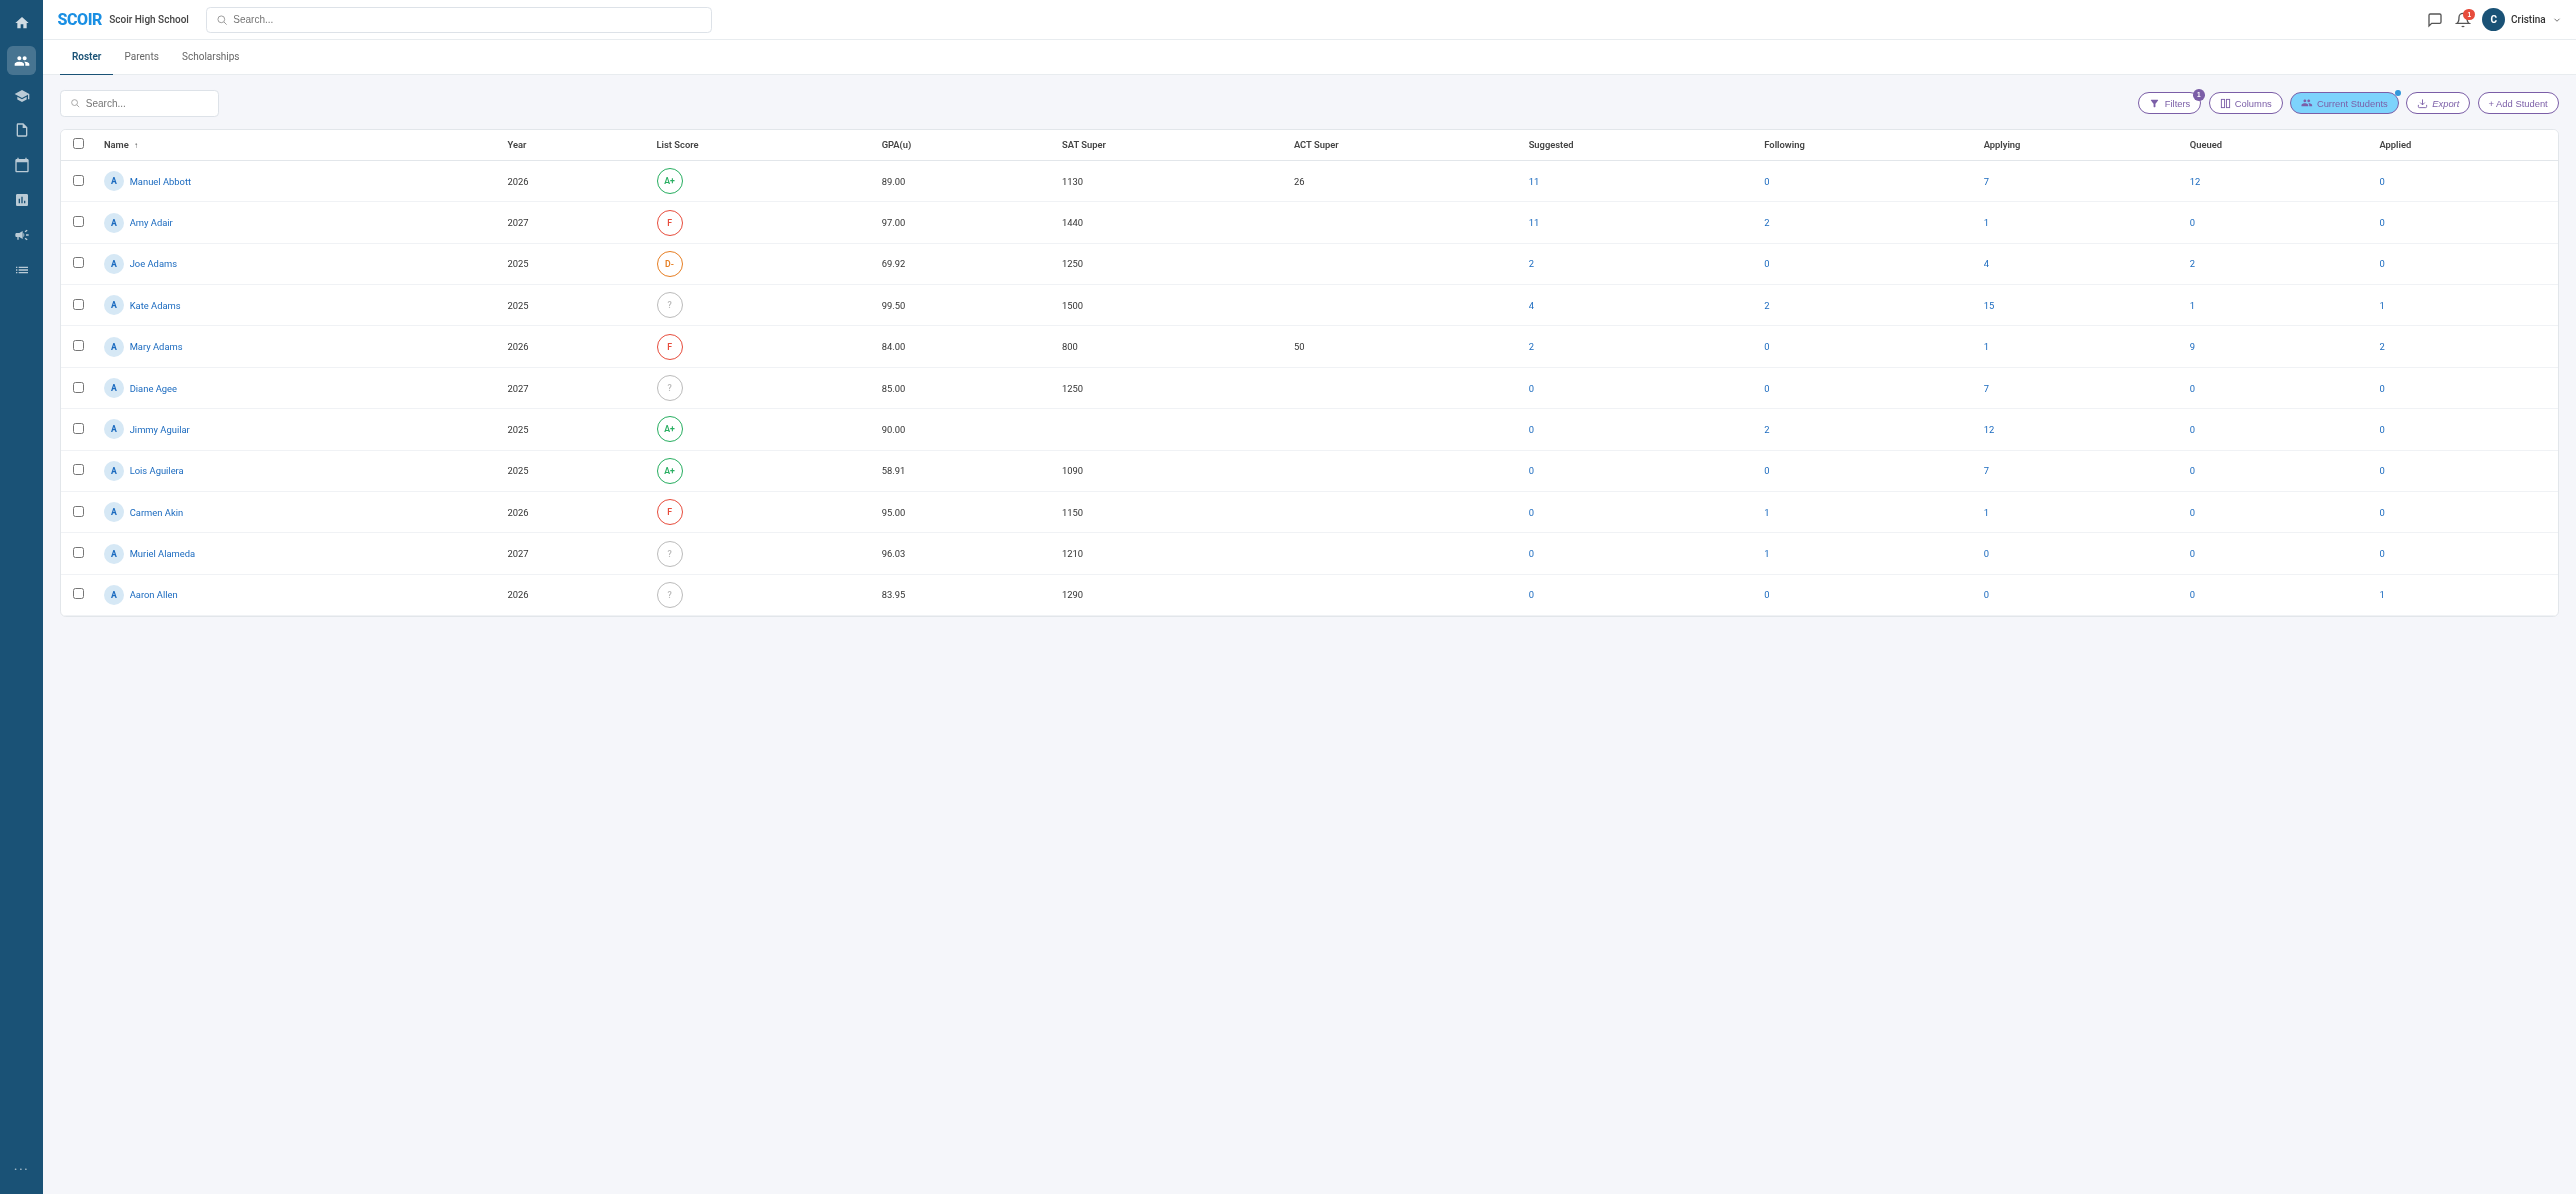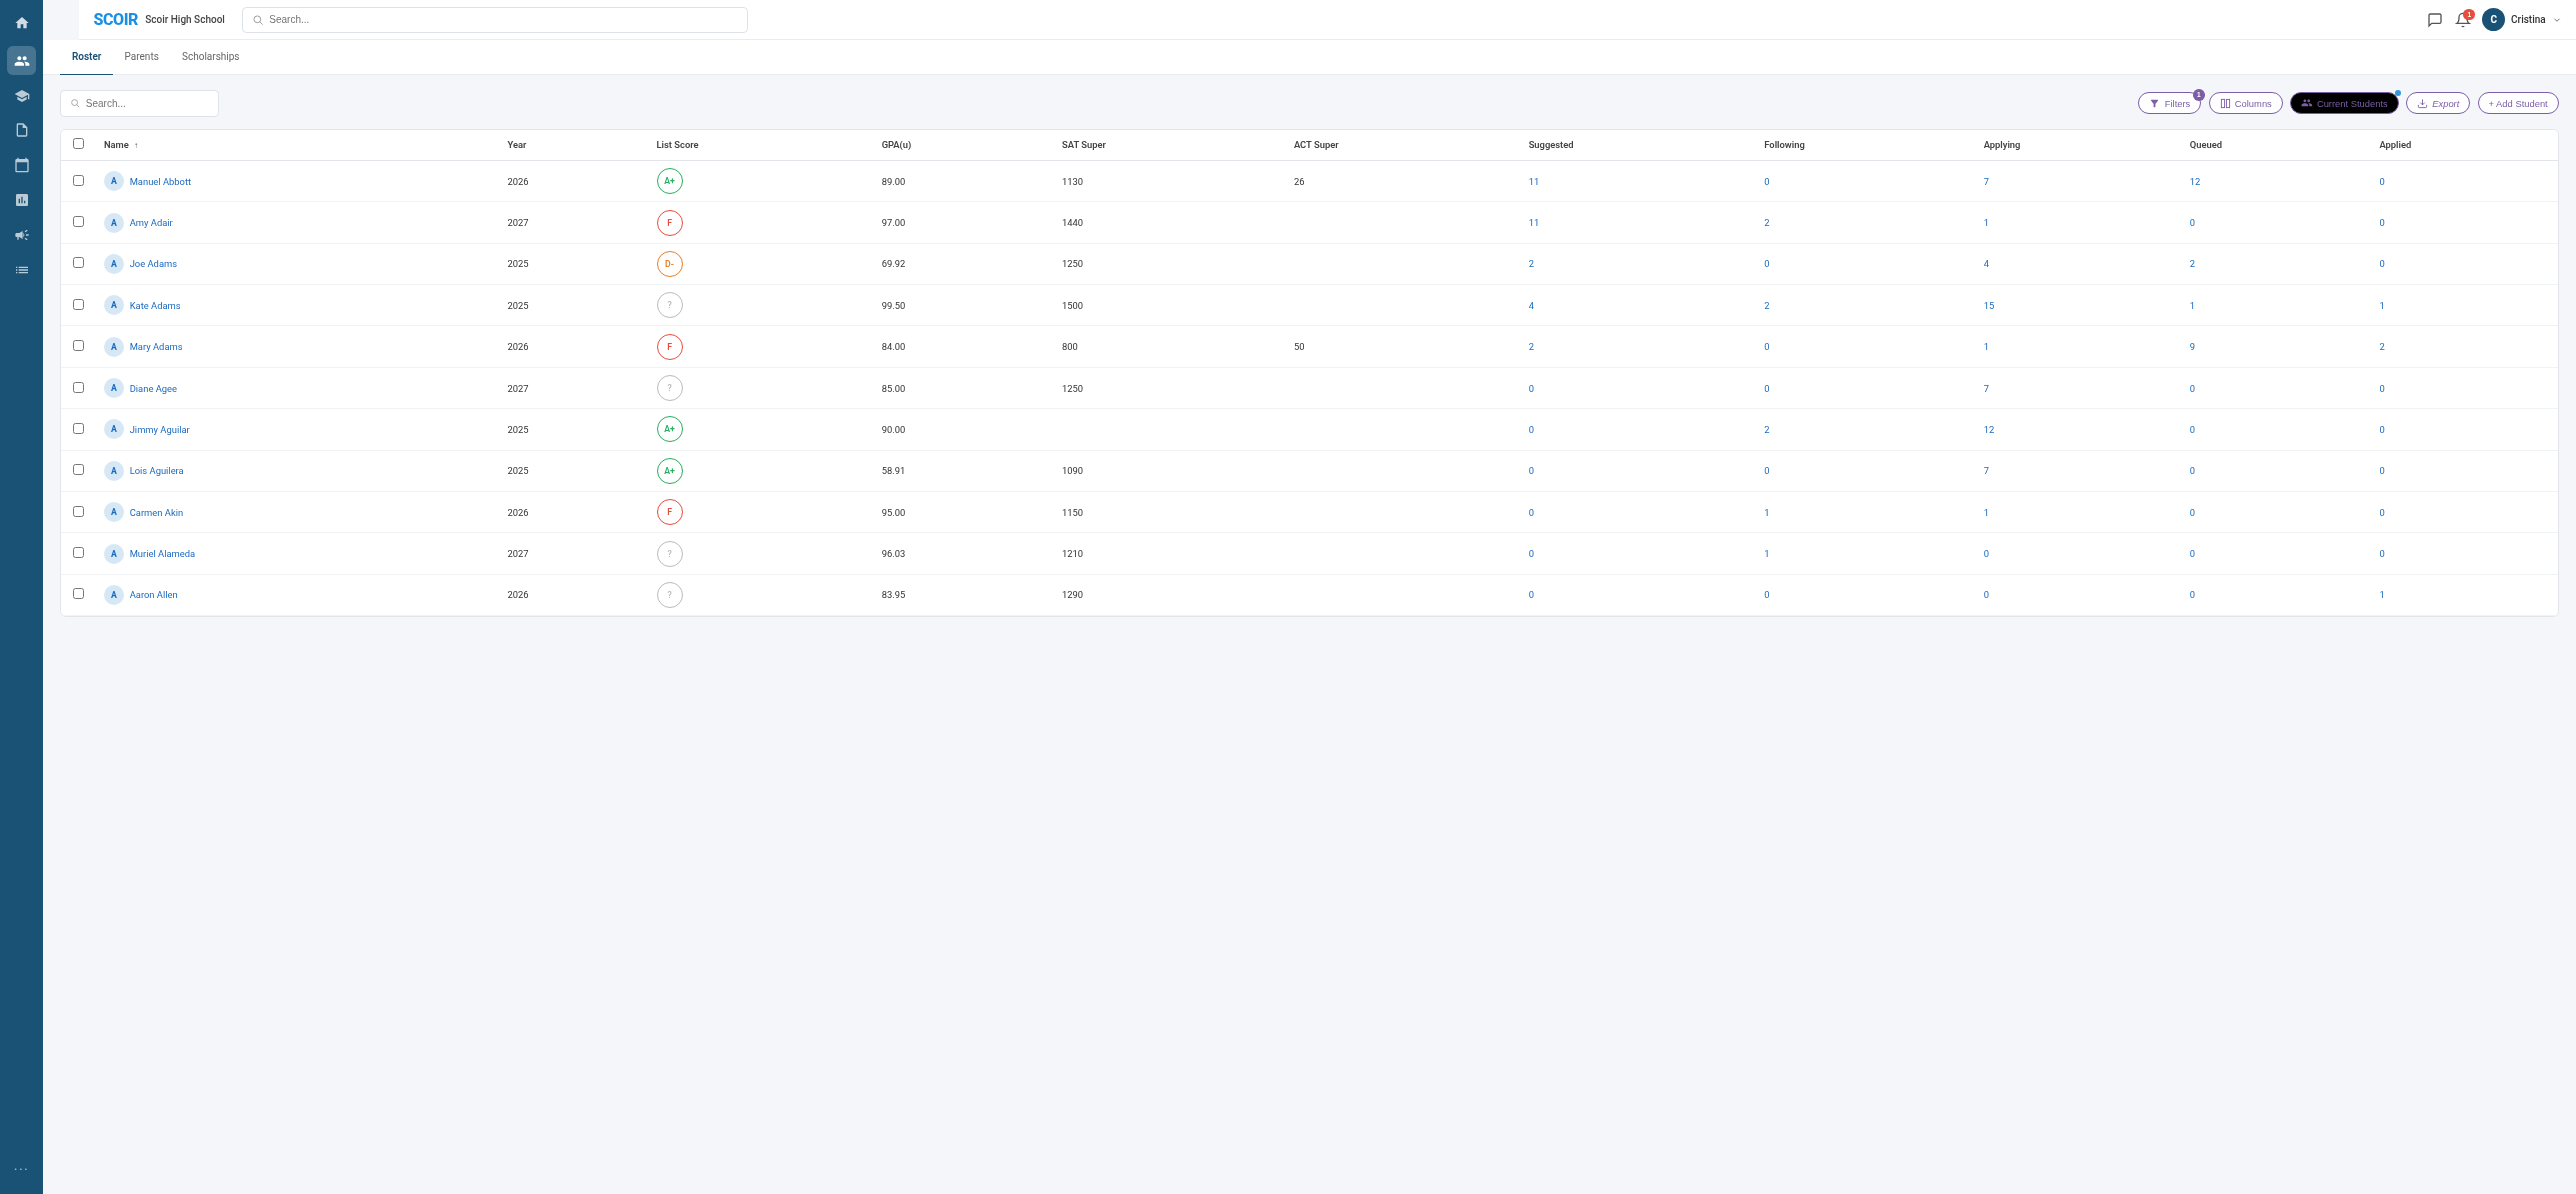--- a/index.html
+++ b/index.html
@@ -35,21 +35,20 @@
     
     .header {
       background: #fff;
       height: 40px;
       display: flex;
       align-items: center;
       padding: 0 14.5px;
       gap: 11.6px;
       border-bottom: 0.7px solid #e8ecef;
       flex-shrink: 0;
-      margin-left: 36px;
     }
     .logo-area { display: flex; align-items: center; gap: 7.2px; margin-right: 5.8px; }
     .logo-text { font-size: 16px; font-weight: 800; color: #1a8fe3; letter-spacing: -0.4px; }
     .school-name { font-size: 10px; color: #444; font-weight: 500; }
     .header-search {
       flex: 1;
       max-width: 506px;
       display: flex;
       align-items: center;
       border: 0.7px solid #dde2e8;
@@ -127,21 +126,21 @@
       border: 1.1px solid #7b5ea7;
       border-radius: 14.5px;
       padding: 4.3px 10px;
       font-size: 9.4px;
       color: #7b5ea7;
       background: #fff;
       cursor: pointer;
       font-weight: 500;
       position: relative;
     }
-    .action-btn.current-students { background: #000000; }
+    .action-btn.current-students { background: #7dd3fc; }
     .filter-badge {
       position: absolute; top: -4.3px; right: -4.3px;
       background: #7b5ea7; color: #fff; font-size: 6.5px;
       border-radius: 50%; width: 11.6px; height: 11.6px;
       display: flex; align-items: center; justify-content: center; font-weight: 700;
     }
     .current-dot {
       position: absolute; top: -2.9px; right: -2.9px;
       background: #3498db; border-radius: 50%; width: 5.8px; height: 5.8px;
     }

